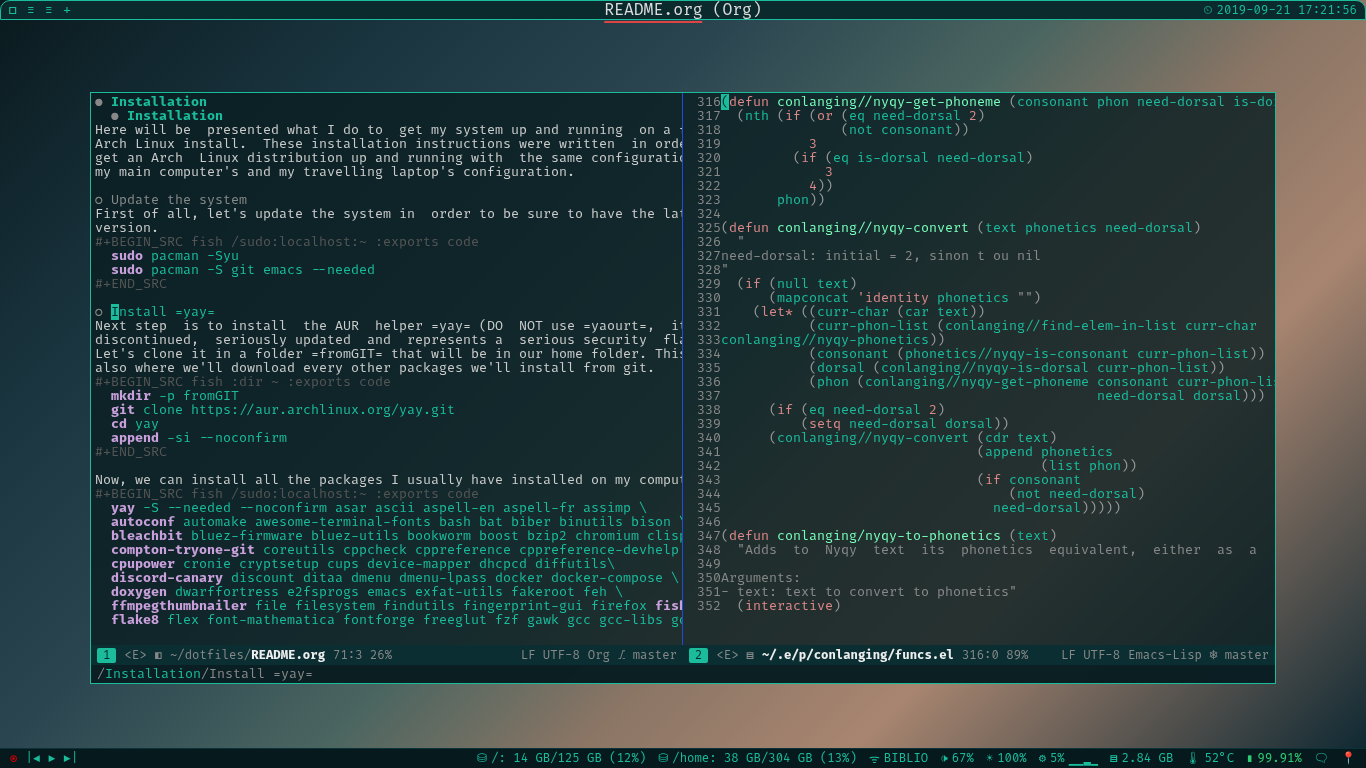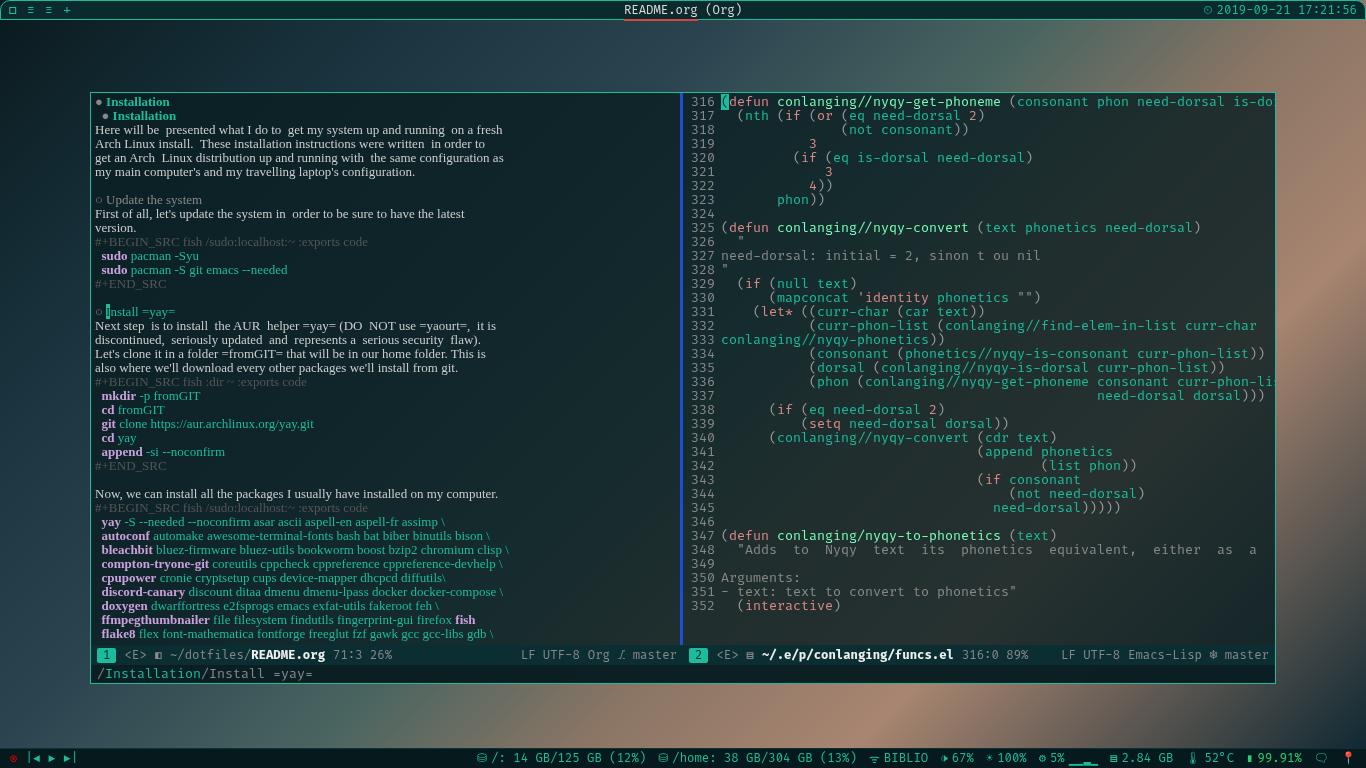--- a/index.html
+++ b/index.html
@@ -18,56 +18,55 @@
   background: #0a2a2e;
   border: 1px solid #1abc9c;
   border-radius: 10px 10px 0 0;
   display: flex; align-items: center;
   padding: 0 8px;
   position: relative;
 }
 .titlebar .left { display: flex; gap: 10px; color: #1abc9c; font-size: 13px; }
 .titlebar .center {
   position: absolute; left: 50%; transform: translateX(-50%);
-  color: #ddd; font-size: 12px;
+  color: #ddd; font-size: 16px;
 }
 .titlebar .center .underline { border-bottom: 2px solid #d44; padding-bottom: 1px; }
 .titlebar .right { margin-left: auto; color: #1abc9c; font-size: 12px; display: flex; align-items: center; gap: 4px; }
 
 .gap { height: 72px; }
 
 .editor {
   margin: 0 90px;
   border: 1px solid #1abc9c;
   background: rgba(10,30,34,0.82);
   height: 592px;
   display: flex; flex-direction: column;
 }
 .panes { display: flex; flex: 1; overflow: hidden; }
 .pane-left {
   width: 50%;
-  border-right: 3px solid #1d4ed8;
+  border-right: 1px solid #1d4ed8;
   padding: 2px 12px 2px 4px;
   overflow: hidden;
-  font-family: Liberation Serif, serif;
 }
 .pane-right {
   width: 50%;
   padding: 2px 4px 2px 0;
   overflow: hidden;
   display: flex;
 }
 .gutter {
   width: 38px;
   flex-shrink: 0;
   color: #888;
   font-size: 13px;
   text-align: right;
 }
-.gutter .ln { height: 14px; line-height: 14px; padding-right: 6px; position: relative; }
+.gutter .ln { height: 14px; line-height: 14px; position: relative; }
 .gutter .ln::before { content: "◆"; position: absolute; left: -4px; color: #c00; font-size: 7px; top: 4px; }
 .rcol { flex: 1; }
 .codeline { height: 14px; line-height: 14px; white-space: pre; font-size: 13px; letter-spacing: 0; }
 
 
 .org { color: #ccc; }
 .org .h1 { color: #1abc9c; font-weight: bold; }
 .org .h2 { color: #888; }
 .org .h3 { color: #1abc9c; }
 .org .body { color: #ccc; }
@@ -167,21 +166,20 @@
       <div class="codeline">  <span class="kw">sudo</span><span class="cmd"> pacman -S git emacs --needed</span></div>
       <div class="codeline src">#+END_SRC</div>
       <div class="codeline"></div>
       <div class="codeline"><span class="bul">○ </span><span class="cursor">I</span><span class="h3">nstall =yay=</span></div>
       <div class="codeline body">Next step  is to install  the AUR  helper =yay= (DO  NOT use =yaourt=,  it is</div>
       <div class="codeline body">discontinued,  seriously updated  and  represents a  serious security  flaw).</div>
       <div class="codeline body">Let's clone it in a folder =fromGIT= that will be in our home folder. This is</div>
       <div class="codeline body">also where we'll download every other packages we'll install from git.</div>
       <div class="codeline src">#+BEGIN_SRC fish :dir ~ :exports code</div>
       <div class="codeline">  <span class="kw">mkdir</span><span class="cmd"> -p fromGIT</span></div>
-      <div class="codeline">  <span class="kw">cd</span><span class="cmd"> fromGIT</span></div>
       <div class="codeline">  <span class="kw">git</span><span class="cmd"> clone https://aur.archlinux.org/yay.git</span></div>
       <div class="codeline">  <span class="kw">cd</span><span class="cmd"> yay</span></div>
       <div class="codeline">  <span class="kw">append</span><span class="cmd"> -si --noconfirm</span></div>
       <div class="codeline src">#+END_SRC</div>
       <div class="codeline"></div>
       <div class="codeline body">Now, we can install all the packages I usually have installed on my computer.</div>
       <div class="codeline src">#+BEGIN_SRC fish /sudo:localhost:~ :exports code</div>
       <div class="codeline">  <span class="kw">yay</span><span class="cmd"> -S --needed --noconfirm asar ascii aspell-en aspell-fr assimp \</span></div>
       <div class="codeline">  <span class="kw">autoconf</span><span class="cmd"> automake awesome-terminal-fonts bash bat biber binutils bison \</span></div>
       <div class="codeline">  <span class="kw">bleachbit</span><span class="cmd"> bluez-firmware bluez-utils bookworm boost bzip2 chromium clisp \</span></div>

